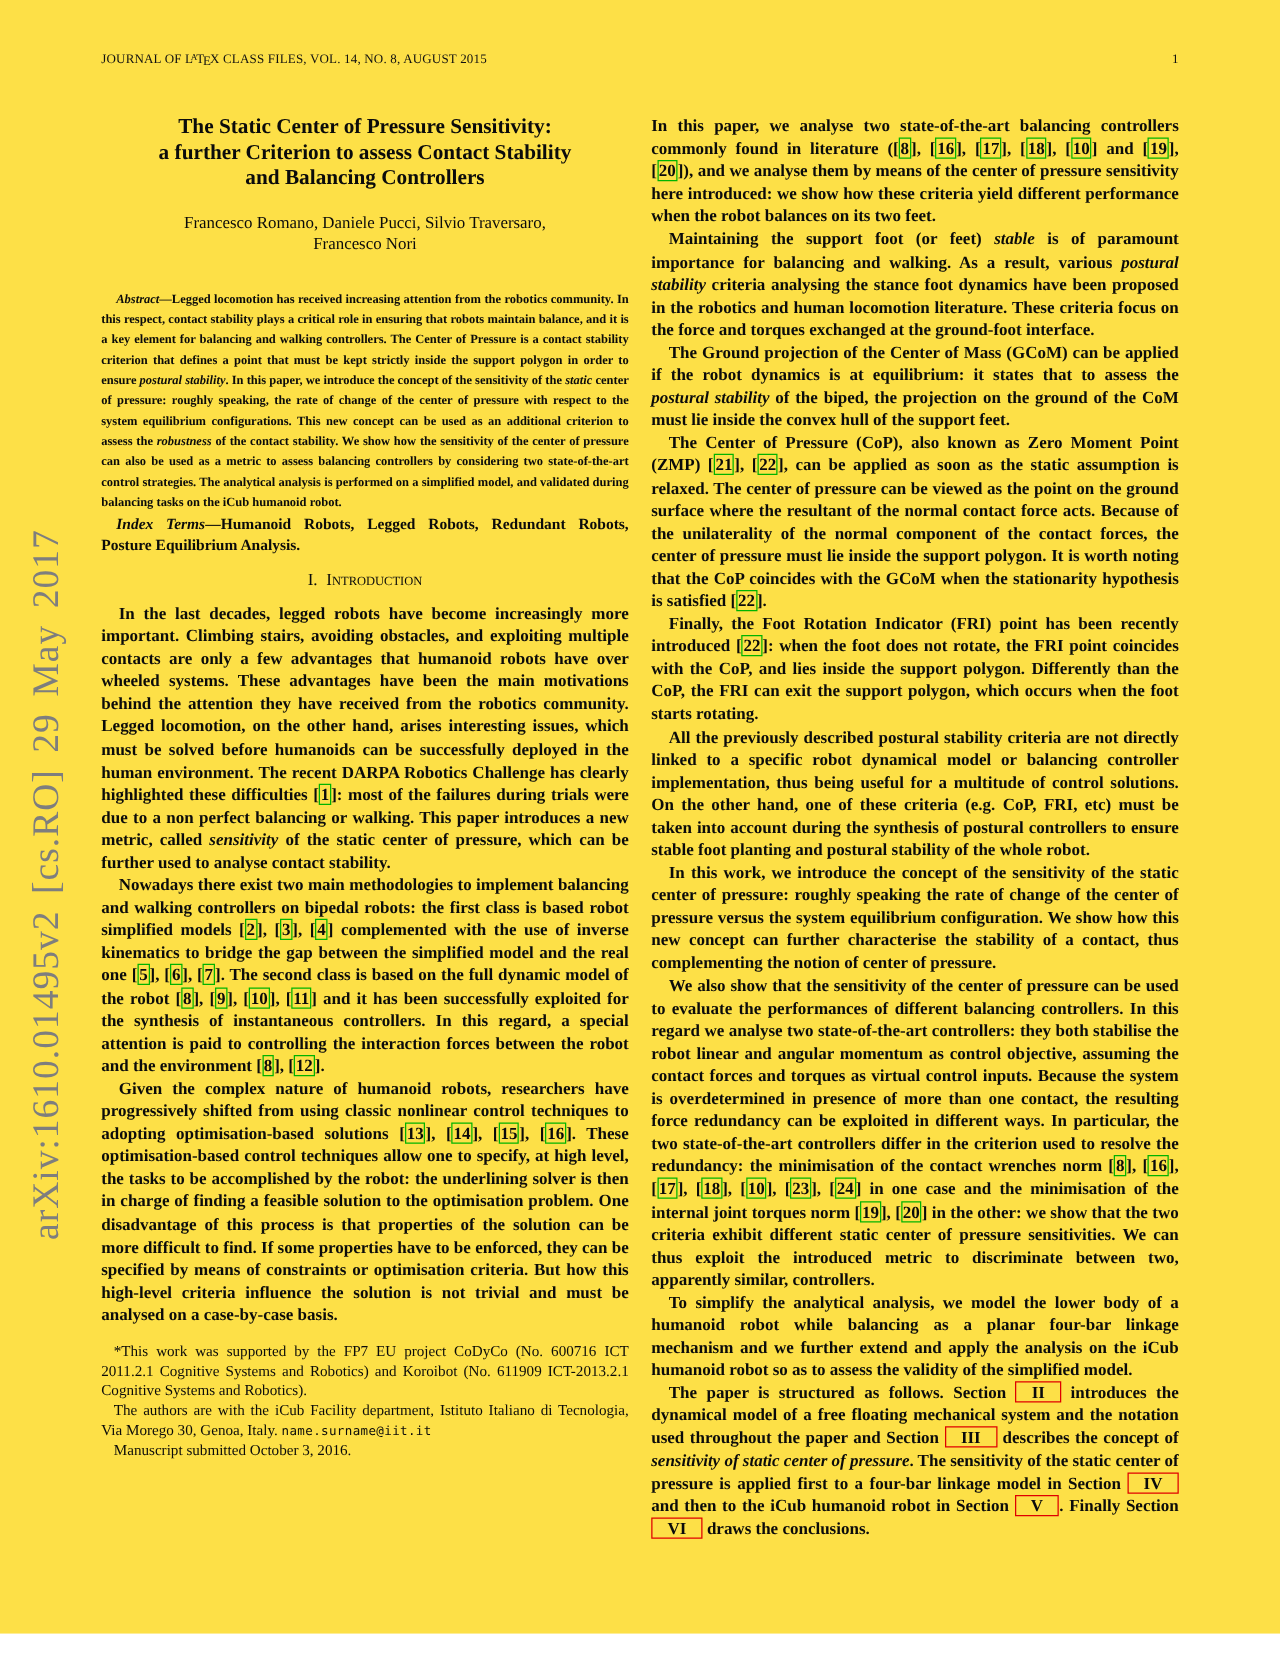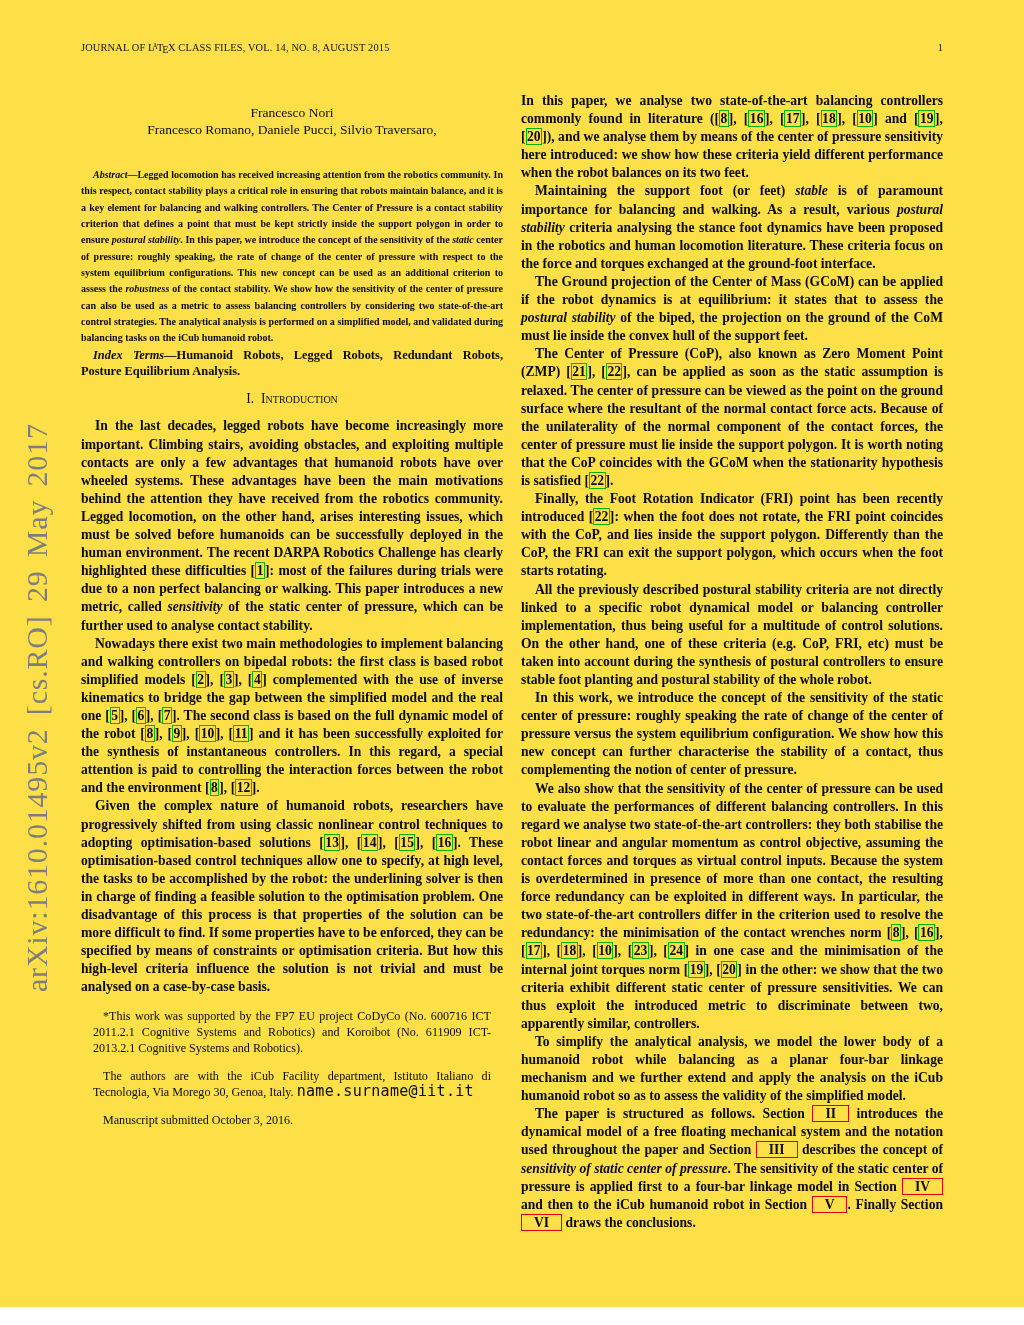--- a/index.html
+++ b/index.html
@@ -40,43 +40,48 @@
   .indexterms{margin-top:0;font-weight:bold;font-size:12.4px;line-height:16.35px;}
   .indexterms p{margin:0;text-indent:12px;}
   
   .sec-heading{margin-top:12px;margin-bottom:10px;text-align:center;font-size:13.6px;}
   .smallcaps{font-variant:small-caps;margin-left:7px;}
   
   .body-text p{margin:0;font-size:13.6px;line-height:18.1px;text-indent:14px;font-weight:bold;}
   .col-right p.first{text-indent:0;margin-top:4px;}
   
   .footnote{margin-top:13px;font-size:12.1px;line-height:15.7px;}
-  .footnote p{margin:12px;text-indent:10px;}
+  .footnote p{margin:0;text-indent:10px;}
   
   .cbox{border:1px solid #00b400;padding:0 0.5px;}
   .rbox{border:1px solid #e00000;padding:0 12px;}
   em{font-style:italic;}
-  code{font-family:"DejaVu Sans Mono","Liberation Mono",monospace;font-size:15px;letter-spacing:0.3px;}
+  code{font-family:"DejaVu Sans Mono","Liberation Mono",monospace;font-size:10px;letter-spacing:0.3px;}
 </style>
 </head>
 <body>
 
 <div class="page">
 
   <div class="header">
     <div><span>JOURNAL OF L</span><span class="lx-a">A</span><span>T</span><span class="lx-e">E</span><span>X</span><span> CLASS FILES, VOL. 14, NO. 8, AUGUST 2015</span></div>
     <div>1</div>
   </div>
 
   <div class="watermark">arXiv:1610.01495v2 [cs.RO] 29 May 2017</div>
 
   <div class="col col-left">
+    <div class="title">
+      <div>The Static Center of Pressure Sensitivity:</div>
+      <div>a further Criterion to assess Contact Stability</div>
+      <div>and Balancing Controllers</div>
+    </div>
     <div class="authors">
+      <div>Francesco Romano, Daniele Pucci, Silvio Traversaro,</div>
       <div>Francesco Nori</div>
-      <div>Francesco Romano, Daniele Pucci, Silvio Traversaro,</div>
     </div>
 
     <div class="abstract">
       <p><em>Abstract</em>—Legged locomotion has received increasing attention from the robotics community. In this respect, contact stability plays a critical role in ensuring that robots maintain balance, and it is a key element for balancing and walking controllers. The Center of Pressure is a contact stability criterion that defines a point that must be kept strictly inside the support polygon in order to ensure <em>postural stability</em>. In this paper, we introduce the concept of the sensitivity of the <em>static</em> center of pressure: roughly speaking, the rate of change of the center of pressure with respect to the system equilibrium configurations. This new concept can be used as an additional criterion to assess the <em>robustness</em> of the contact stability. We show how the sensitivity of the center of pressure can also be used as a metric to assess balancing controllers by considering two state-of-the-art control strategies. The analytical analysis is performed on a simplified model, and validated during balancing tasks on the iCub humanoid robot.</p>
     </div>
 
     <div class="indexterms">
       <p><em>Index Terms</em>—Humanoid Robots, Legged Robots, Redundant Robots, Posture Equilibrium Analysis.</p>
     </div>
 

